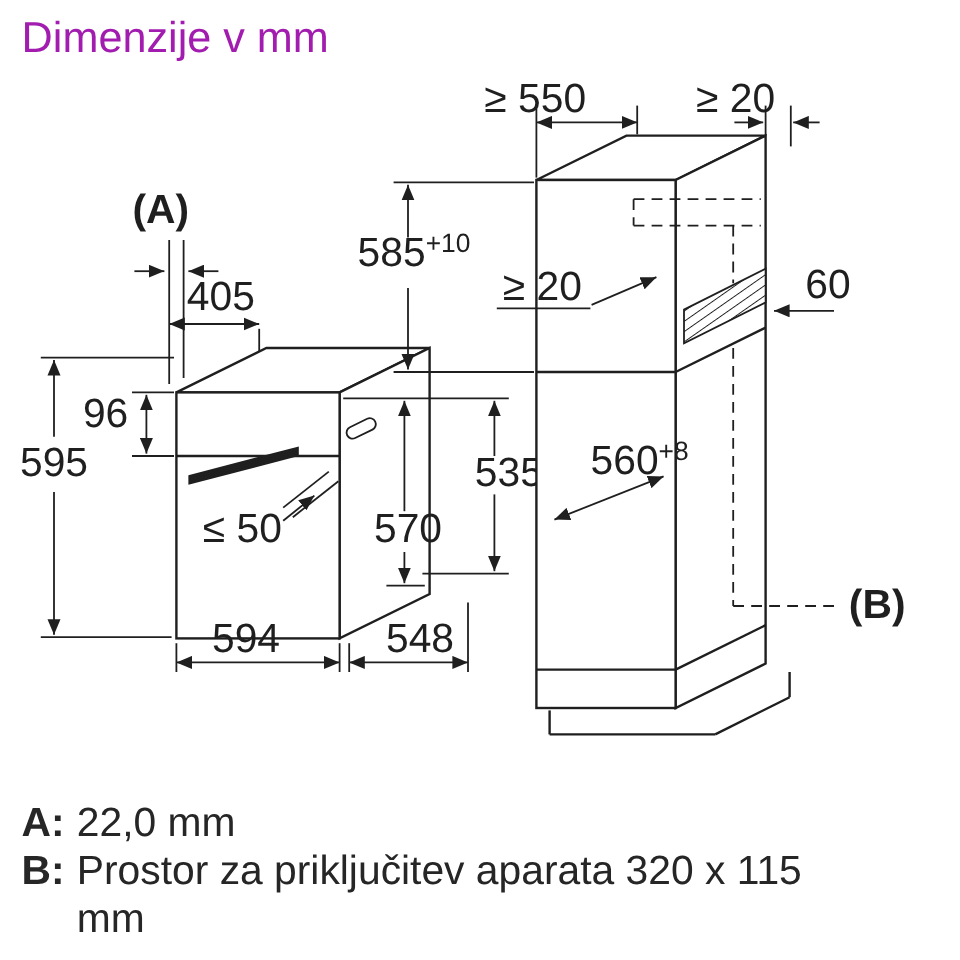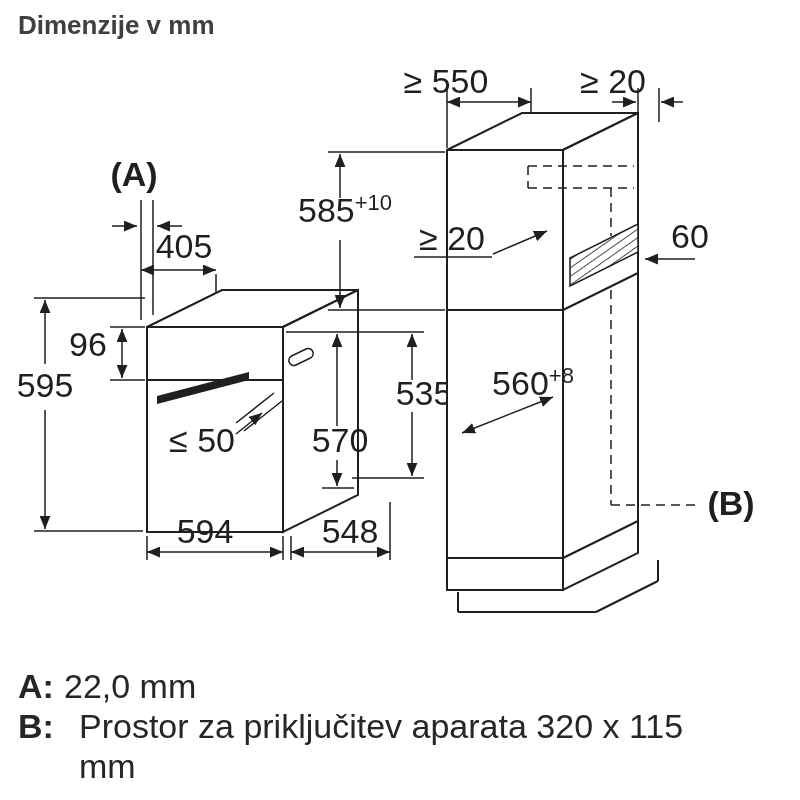--- a/index.html
+++ b/index.html
@@ -1,25 +1,25 @@
 <!DOCTYPE html>
 <html><head>
 <meta charset="utf-8">
 <style>
   html,body { margin:0; padding:0; background:#ffffff; }
   body { position:relative; width:800px; height:800px; overflow:hidden;
          font-family:"Liberation Sans", sans-serif; color:#1f1f1f; }
 
   .title { position:absolute; left:18px; top:10px;
-           font-size:26px; font-weight:700; color:#404040; }
+           font-size:36px; font-weight:400; color:#a21caf; }
 
   .legend { position:absolute; left:18px; top:666px; font-size:34px; color:#262626; }
   .legend .row { display:flex; align-items:flex-start; line-height:40px; }
   .legend .key { font-weight:700; flex:0 0 46px; }
-  .legend .val-b { max-width:645px;margin-left:15px; }
+  .legend .val-b { max-width:645px; }
 
   svg { position:absolute; left:0; top:0; }
   svg text { font-family:"Liberation Sans", sans-serif; font-size:34px; fill:#1f1f1f; }
   svg text.bold { font-weight:700; }
   svg .sup { font-size:22px; }
 
   .edge  { stroke:#1f1f1f; stroke-width:2; fill:none; stroke-linejoin:miter; }
   .face  { stroke:#1f1f1f; stroke-width:2; fill:#ffffff; stroke-linejoin:miter; }
   .dim   { stroke:#1f1f1f; stroke-width:1.5; fill:none; }
   .dash  { stroke:#1f1f1f; stroke-width:1.5; fill:none; stroke-dasharray:9 6; }

